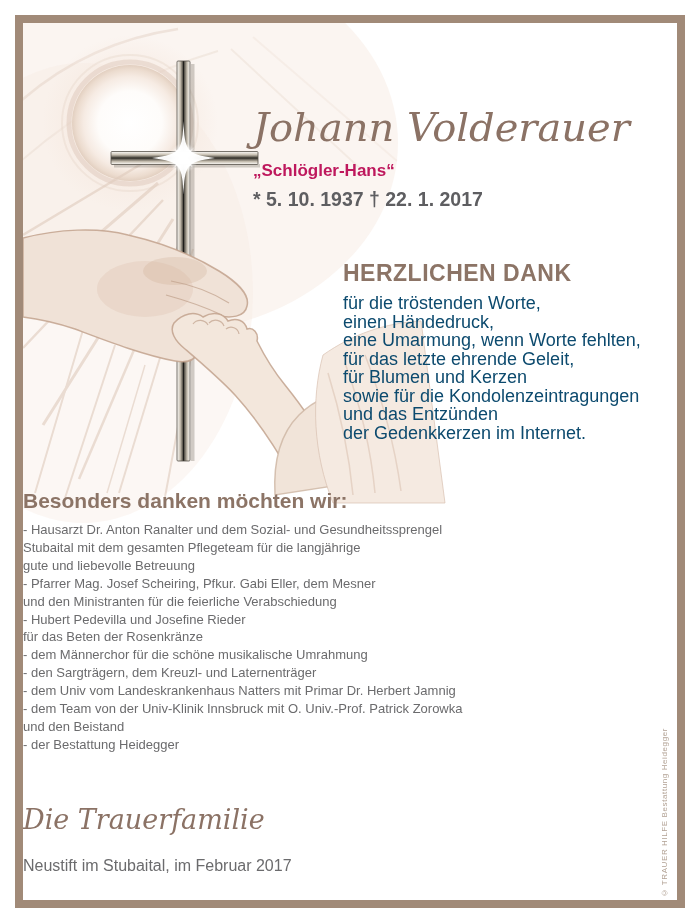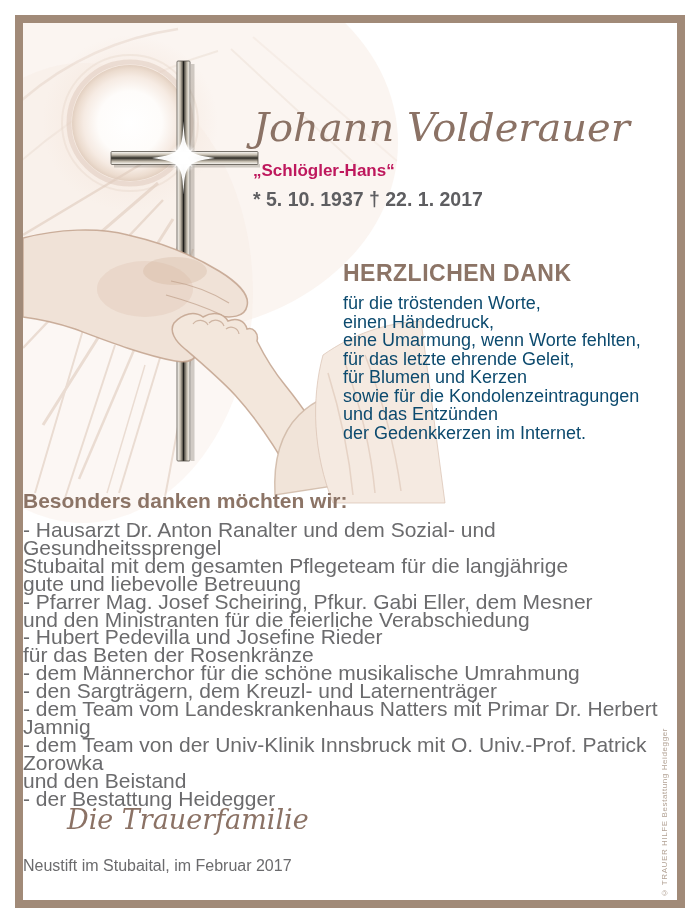--- a/index.html
+++ b/index.html
@@ -24,25 +24,25 @@
   .dates span{ display:inline-block; margin:0 0; }
 
   .dank-block{ left:343px; right:23px; }
   .dank-title{
     top:260px; font-size:23px; font-weight:bold; color:#8c7466; letter-spacing:.5px;
   }
   .dank-lines{ top:294px; font-size:18px; line-height:18.5px; color:#0c4a6e; }
 
   .full{ left:23px; right:23px; }
   .besonders-title{ top:489px; font-size:21px; font-weight:bold; color:#8c7466; }
-  .thanks-lines{ top:521px; font-size:21px; line-height:17.9px; color:#6b6b6d; }
+  .thanks-lines{ top:521px; font-size:13px; line-height:17.9px; color:#6b6b6d; }
 
   .signature{
     top:804px; font-family:"DejaVu Serif", serif; font-style:italic;
-    font-size:27px; color:#8b7265;margin-left:44px;
+    font-size:27px; color:#8b7265;
   }
   .place-date{ top:857px; font-size:16px; color:#6b6b6d; }
 
   .copyright{
     position:absolute; right:31px; bottom:26px; z-index:2;
     writing-mode:vertical-rl; transform:rotate(180deg);
     font-size:8px; letter-spacing:.6px; color:#b2a294; white-space:nowrap;
   }
 </style>
 </head>
@@ -182,21 +182,21 @@
   <div class="txt full thanks-lines">
       <div>- Hausarzt Dr. Anton Ranalter und dem Sozial- und Gesundheitssprengel</div>
       <div>Stubaital mit dem gesamten Pflegeteam für die langjährige</div>
       <div>gute und liebevolle Betreuung</div>
       <div>- Pfarrer Mag. Josef Scheiring, Pfkur. Gabi Eller, dem Mesner</div>
       <div>und den Ministranten für die feierliche Verabschiedung</div>
       <div>- Hubert Pedevilla und Josefine Rieder</div>
       <div>für das Beten der Rosenkränze</div>
       <div>- dem Männerchor für die schöne musikalische Umrahmung</div>
       <div>- den Sargträgern, dem Kreuzl- und Laternenträger</div>
-      <div>- dem Team vom Landeskrankenhaus Natters mit Primar Dr. Herbert Jamnig</div>
+      <div>- dem Univ vom Landeskrankenhaus Natters mit Primar Dr. Herbert Jamnig</div>
       <div>- dem Team von der Univ-Klinik Innsbruck mit O. Univ.-Prof. Patrick Zorowka</div>
       <div>und den Beistand</div>
       <div>- der Bestattung Heidegger</div>
     </div>
 
   <div class="txt full signature">Die Trauerfamilie</div>
   <div class="txt full place-date">Neustift im Stubaital, im Februar 2017</div>
 
   <div class="copyright">© TRAUER HILFE  Bestattung Heidegger</div>
 </div>

